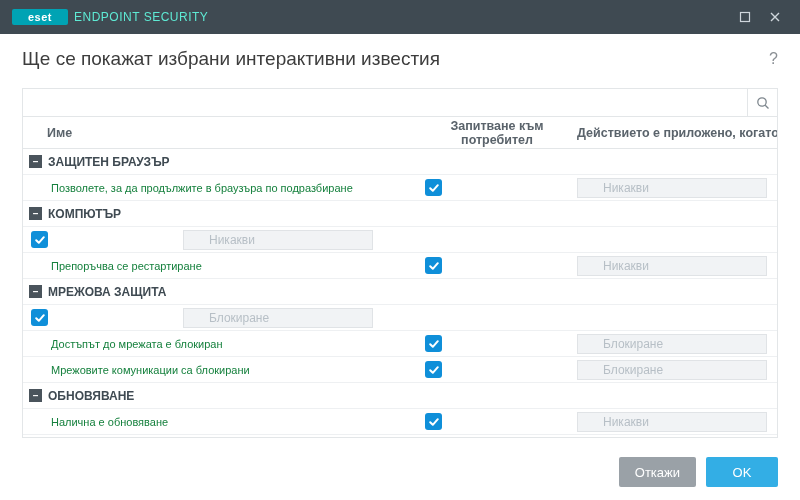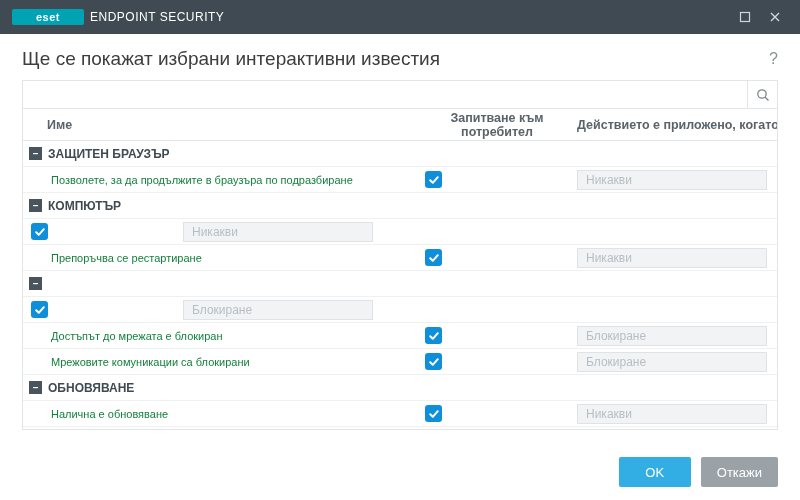--- a/index.html
+++ b/index.html
@@ -24,27 +24,27 @@
     display: flex;
     align-items: center;
     gap: 6px;
   }
   .brand-badge {
     background: #00a3b4;
     color: #fff;
     font-weight: 700;
     font-size: 11px;
     letter-spacing: 0.5px;
-    padding: 2px 24px;
+    padding: 2px 16px;
     border-radius: 2px;
   }
   .brand-text {
     font-size: 12px;
     letter-spacing: 0.5px;
-    color: #ffffff;
+    color: #5eead4;
   }
   .titlebar-spacer { flex: 1; }
   .win-btn {
     width: 30px;
     height: 24px;
     display: flex;
     align-items: center;
     justify-content: center;
     color: #cfd6dc;
     cursor: pointer;
@@ -60,21 +60,21 @@
     font-weight: 400;
     color: #3d3d3d;
   }
   .header .help {
     margin-left: auto;
     color: #8a8f94;
     font-size: 16px;
     cursor: pointer;
   }
   .panel {
-    margin: 0 22px;
+    margin: 8px 22px;
     border: 1px solid #e3e6e8;
     height: 350px;
     display: flex;
     flex-direction: column;
   }
   .search-row {
     display: flex;
     border-bottom: 1px solid #e3e6e8;
     height: 28px;
   }
@@ -169,21 +169,21 @@
     margin-left: 8px;
   }
   .chk svg { stroke: #fff; }
   .act-select {
     width: 190px;
     height: 20px;
     border: 1px solid #e0e3e6;
     background: #f1f3f5;
     color: #b7bfc6;
     font-size: 12px;
-    padding: 0 8px;
+    padding: 0 25px;
     display: flex;
     align-items: center;
   }
   .footer {
     position: absolute;
     bottom: 0;
     left: 0;
     right: 0;
     height: 56px;
     display: flex;
@@ -295,20 +295,21 @@
                 <path d="M2.2 6.2 L4.8 8.8 L9.8 3.2" stroke-width="2" stroke-linecap="round" stroke-linejoin="round"></path>
               </svg>
             </span>
           </div>
           <div class="i-act">
             <div class="act-select">Никакви</div>
           </div>
         </div>
         <div class="group-row">
           <span class="collapse">–</span>
+          <span>МРЕЖОВА ЗАЩИТА</span>
         </div>
         <div class="item-row">
           <div class="i-ask">
             <span class="chk">
               <svg width="12" height="12" viewBox="0 0 12 12" fill="none">
                 <path d="M2.2 6.2 L4.8 8.8 L9.8 3.2" stroke-width="2" stroke-linecap="round" stroke-linejoin="round"></path>
               </svg>
             </span>
           </div>
           <div class="i-act">
@@ -356,15 +357,15 @@
           </div>
           <div class="i-act">
             <div class="act-select">Никакви</div>
           </div>
         </div>
       </div>
   </div>
 </div>
 
 <div class="footer">
+  <button class="btn btn-secondary">Откажи</button>
   <button class="btn btn-primary">OK</button>
-  <button class="btn btn-secondary">Откажи</button>
 </div>
 
 </body></html>

